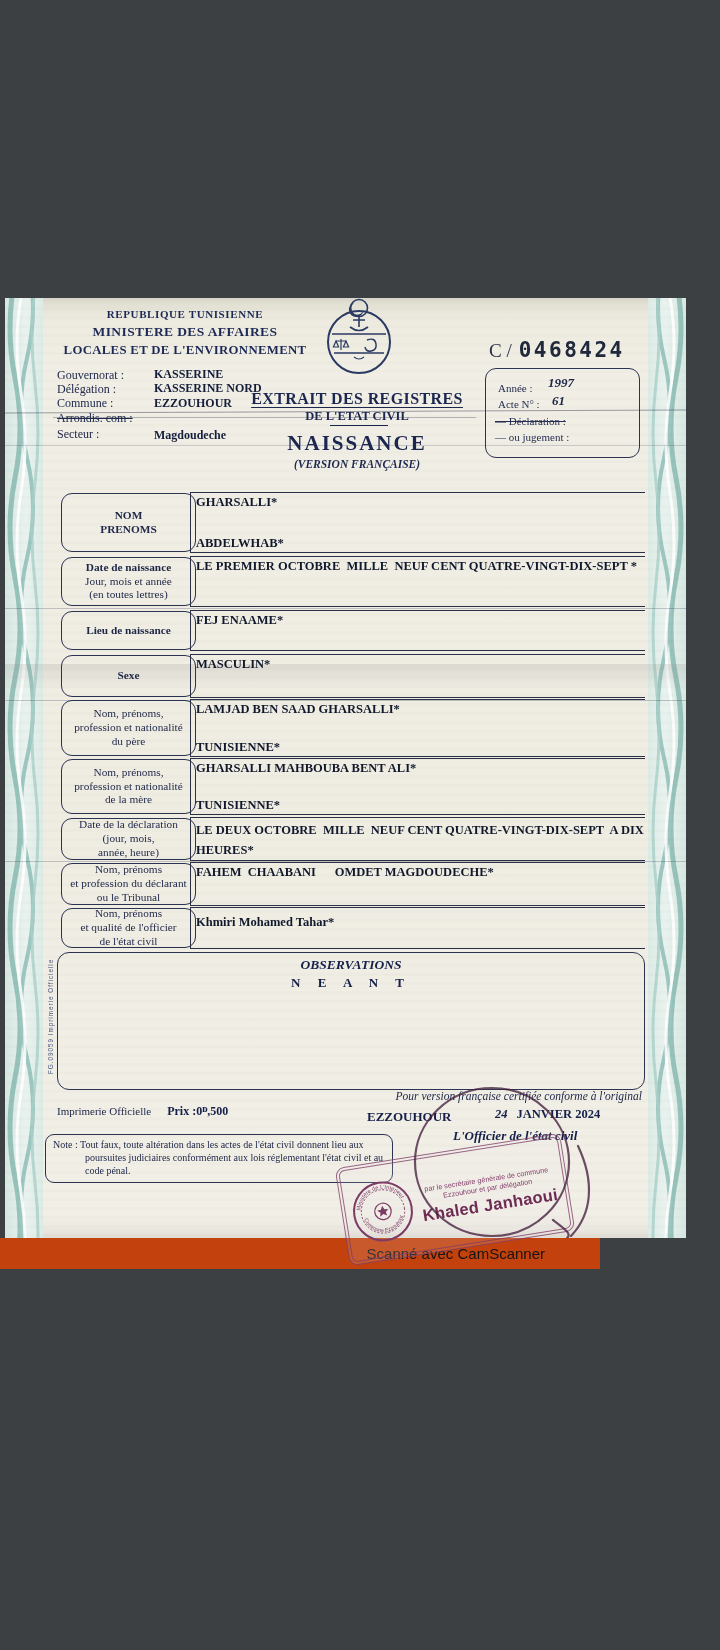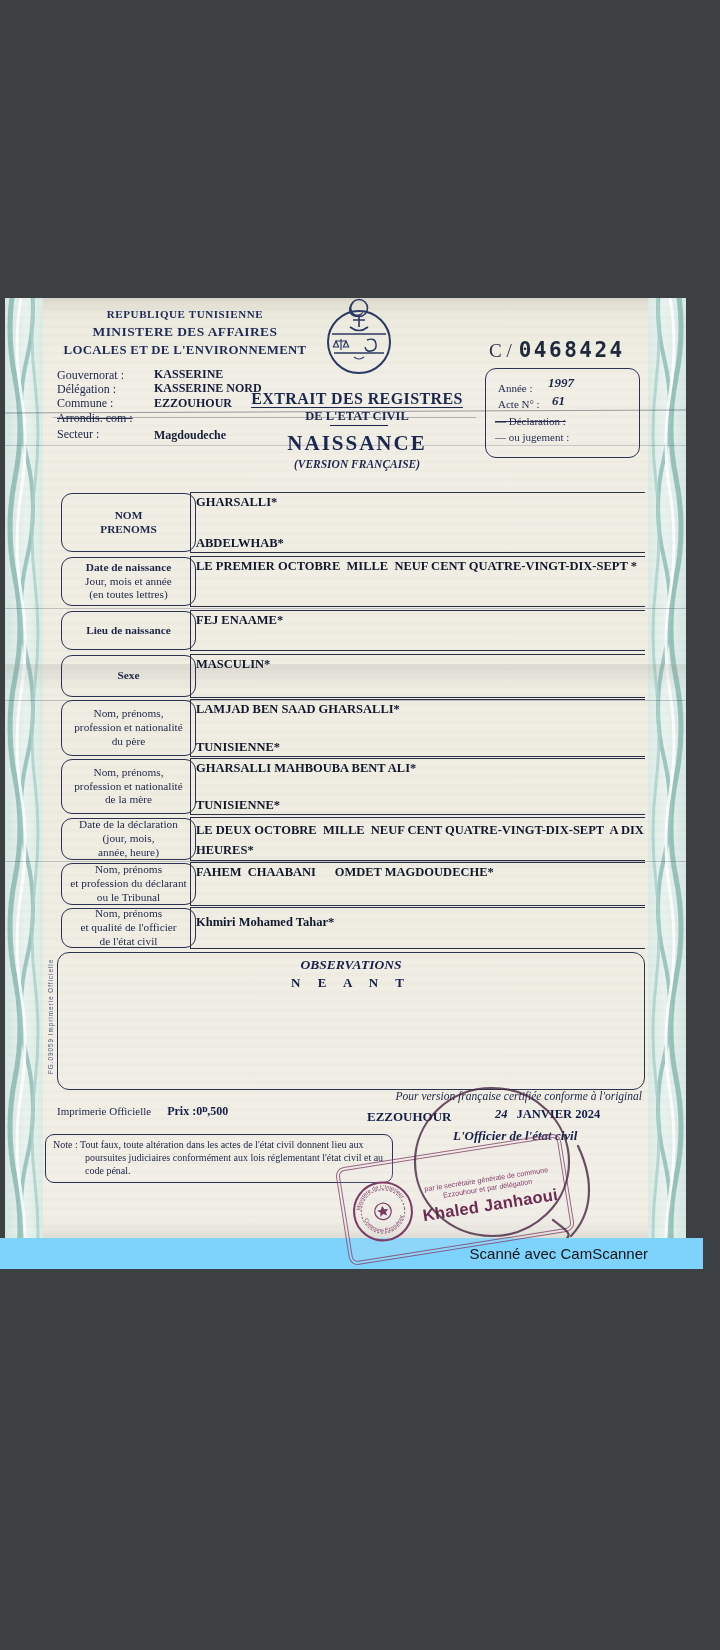--- a/index.html
+++ b/index.html
@@ -85,21 +85,21 @@
   
   .stamp{position:absolute;left:336px;top:852px;width:208px;height:85px;transform:rotate(-9deg);
          border:4px double rgba(125,60,102,.78);border-radius:9px;display:flex;align-items:center;
          gap:6px;padding:3px 6px;color:#7d3c66;background:rgba(238,226,234,.15);z-index:3;}
   .stamp .txt{flex:1;text-align:center;}
   .stamp .s1,.stamp .s2{font-size:7.2px;line-height:1.25;font-family:"Liberation Sans",sans-serif;color:#83406c;}
   .stamp .nm{font-size:16.5px;font-weight:700;margin-top:3px;color:#6d2b53;
              font-family:"Liberation Sans",sans-serif;letter-spacing:.3px;}
   .sig{position:absolute;left:0;top:0;z-index:4;pointer-events:none;}
   
-  .cs-bar{position:absolute;left:0;top:1238px;width:703px;height:31px;background:#7dd3fc;}
+  .cs-bar{position:absolute;left:0;top:1238px;width:572px;height:31px;background:#c2410c;padding-left:28px;}
   .cs-text{position:absolute;right:55px;top:0;line-height:31px;
            font-family:"Liberation Sans","DejaVu Sans",sans-serif;font-size:15px;color:#141414;font-weight:500;}
 </style>
 </head>
 <body>
 
 <div class="page">
 
   <div class="doc">
 

